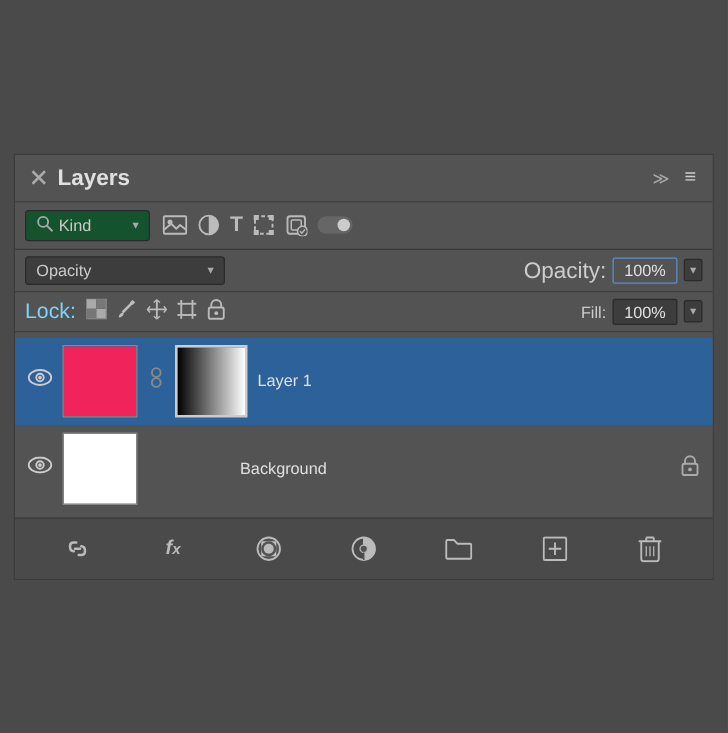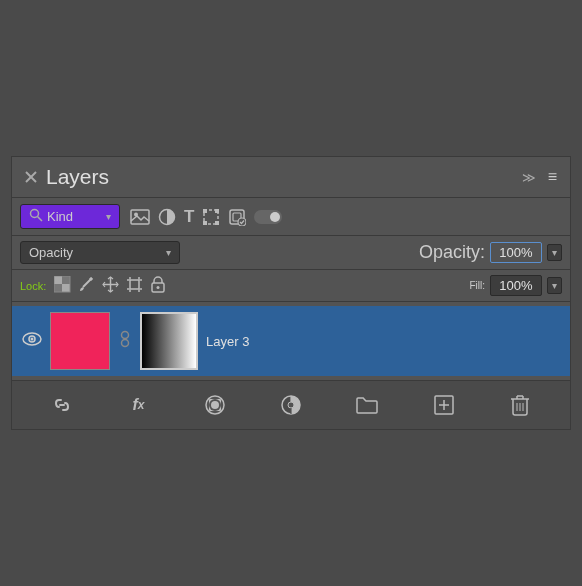--- a/index.html
+++ b/index.html
@@ -38,42 +38,42 @@
       height: 14px;
       display: flex;
       align-items: center;
       justify-content: center;
       cursor: pointer;
       color: #aaa;
       font-size: 12px;
     }
     .panel-title {
       color: #e0e0e0;
-      font-size: 21px;
-      font-weight: normal;
+      font-size: 18px;
+      font-weight: bold;
     }
     .menu-icon {
       color: #ccc;
       font-size: 16px;
       cursor: pointer;
       letter-spacing: 1px;
     }
     
     .filter-row {
       display: flex;
       align-items: center;
       padding: 6px 8px;
       gap: 6px;
       background: #535353;
       border-bottom: 1px solid #3a3a3a;
     }
     .kind-dropdown {
       display: flex;
       align-items: center;
-      background: #6d28d9;
+      background: #14532d;
       border: 1px solid #2a2a2a;
       border-radius: 3px;
       padding: 3px 8px;
       gap: 4px;
       cursor: pointer;
       color: #ccc;
       font-size: 13px;
       min-width: 100px;
       text-align: right;
     }
@@ -182,43 +182,43 @@
     
     .lock-row {
       display: flex;
       align-items: center;
       padding: 5px 8px;
       gap: 6px;
       background: #535353;
       border-bottom: 1px solid #3a3a3a;
     }
     .lock-label {
-      color: #84cc16;
-      font-size: 11px;
+      color: #7dd3fc;
+      font-size: 17px;
       margin-right: 2px;
     }
     .lock-icons {
       display: flex;
       align-items: center;
       gap: 7px;
     }
     .lock-icon {
       color: #bbb;
       font-size: 15px;
       cursor: pointer;
     }
     .fill-container {
       display: flex;
       align-items: center;
       gap: 5px;
       margin-left: auto;
     }
     .fill-label {
       color: #ccc;
-      font-size: 10px;
+      font-size: 13px;
     }
     .fill-input {
       background: #3d3d3d;
       border: 1px solid #2a2a2a;
       border-radius: 2px;
       padding: 2px 5px;
       color: #e0e0e0;
       font-size: 13px;
       width: 52px;
       text-align: center;
@@ -482,23 +482,43 @@
         <div class="layer-thumb-pink"></div>
       </div>
       <span class="link-icon">
         <svg width="14" height="18" viewBox="0 0 14 18">
           <circle cx="7" cy="5" r="3.5" stroke="#888" stroke-width="1.5" fill="none"></circle>
           <circle cx="7" cy="13" r="3.5" stroke="#888" stroke-width="1.5" fill="none"></circle>
           <line x1="7" y1="8.5" x2="7" y2="9.5" stroke="#888" stroke-width="1.5"></line>
         </svg>
       </span>
       <div class="layer-thumb mask-thumb" style="background:linear-gradient(to right,#000,#fff);border:2px solid #ccc;width:58px;height:58px;flex-shrink:0;"></div>
-      <span class="layer-name">Layer 3</span>
-    </div>
-
+      <span class="layer-name">Layer 1</span>
+    </div>
+
+    <div class="layer-item">
+      <span class="eye-icon">
+        <svg width="20" height="14" viewBox="0 0 20 14">
+          <ellipse cx="10" cy="7" rx="9" ry="6" stroke="#ccc" stroke-width="1.5" fill="none"></ellipse>
+          <circle cx="10" cy="7" r="3" stroke="#ccc" stroke-width="1.5" fill="none"></circle>
+          <circle cx="10" cy="7" r="1.5" fill="#ccc"></circle>
+        </svg>
+      </span>
+      <div class="layer-thumb">
+        <div class="layer-thumb-white"></div>
+      </div>
+      <span class="layer-name" style="margin-left:74px;">Background</span>
+      <span class="lock-badge">
+        <svg width="16" height="17" viewBox="0 0 16 17">
+          <rect x="2" y="7" width="12" height="9" rx="1.5" stroke="#aaa" stroke-width="1.5" fill="none"></rect>
+          <path d="M4 7 V5 A4 4 0 0 1 12 5 V7" stroke="#aaa" stroke-width="1.5" fill="none"></path>
+          <circle cx="8" cy="11.5" r="1.5" fill="#aaa"></circle>
+        </svg>
+      </span>
+    </div>
   </div>
 
   <div class="bottom-toolbar">
 
     <div class="toolbar-icon">
       <svg width="22" height="22" viewBox="0 0 22 22">
         <path d="M8 13 Q5 13 5 9 Q5 6 8 6 L10 6" stroke="#bbb" stroke-width="2" fill="none" stroke-linecap="round"></path>
         <path d="M14 9 Q17 9 17 13 Q17 16 14 16 L12 16" stroke="#bbb" stroke-width="2" fill="none" stroke-linecap="round"></path>
         <line x1="9" y1="11" x2="13" y2="11" stroke="#bbb" stroke-width="2" stroke-linecap="round"></line>
       </svg>

